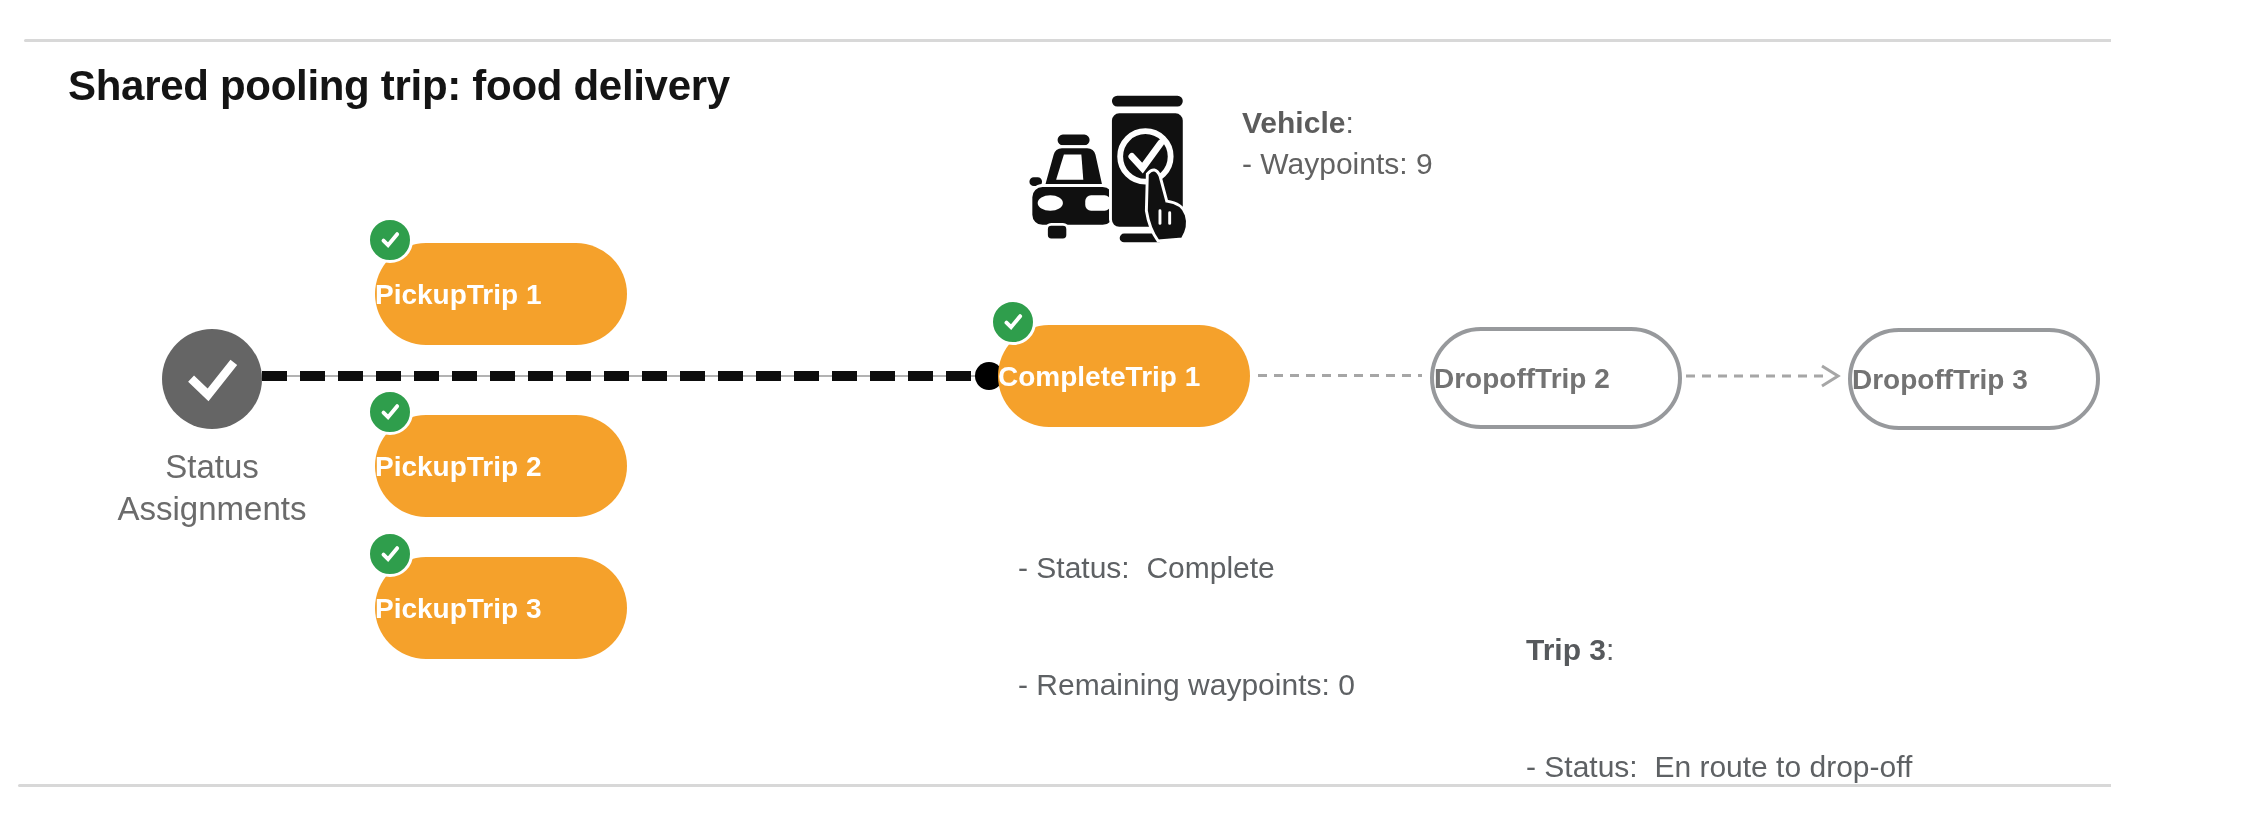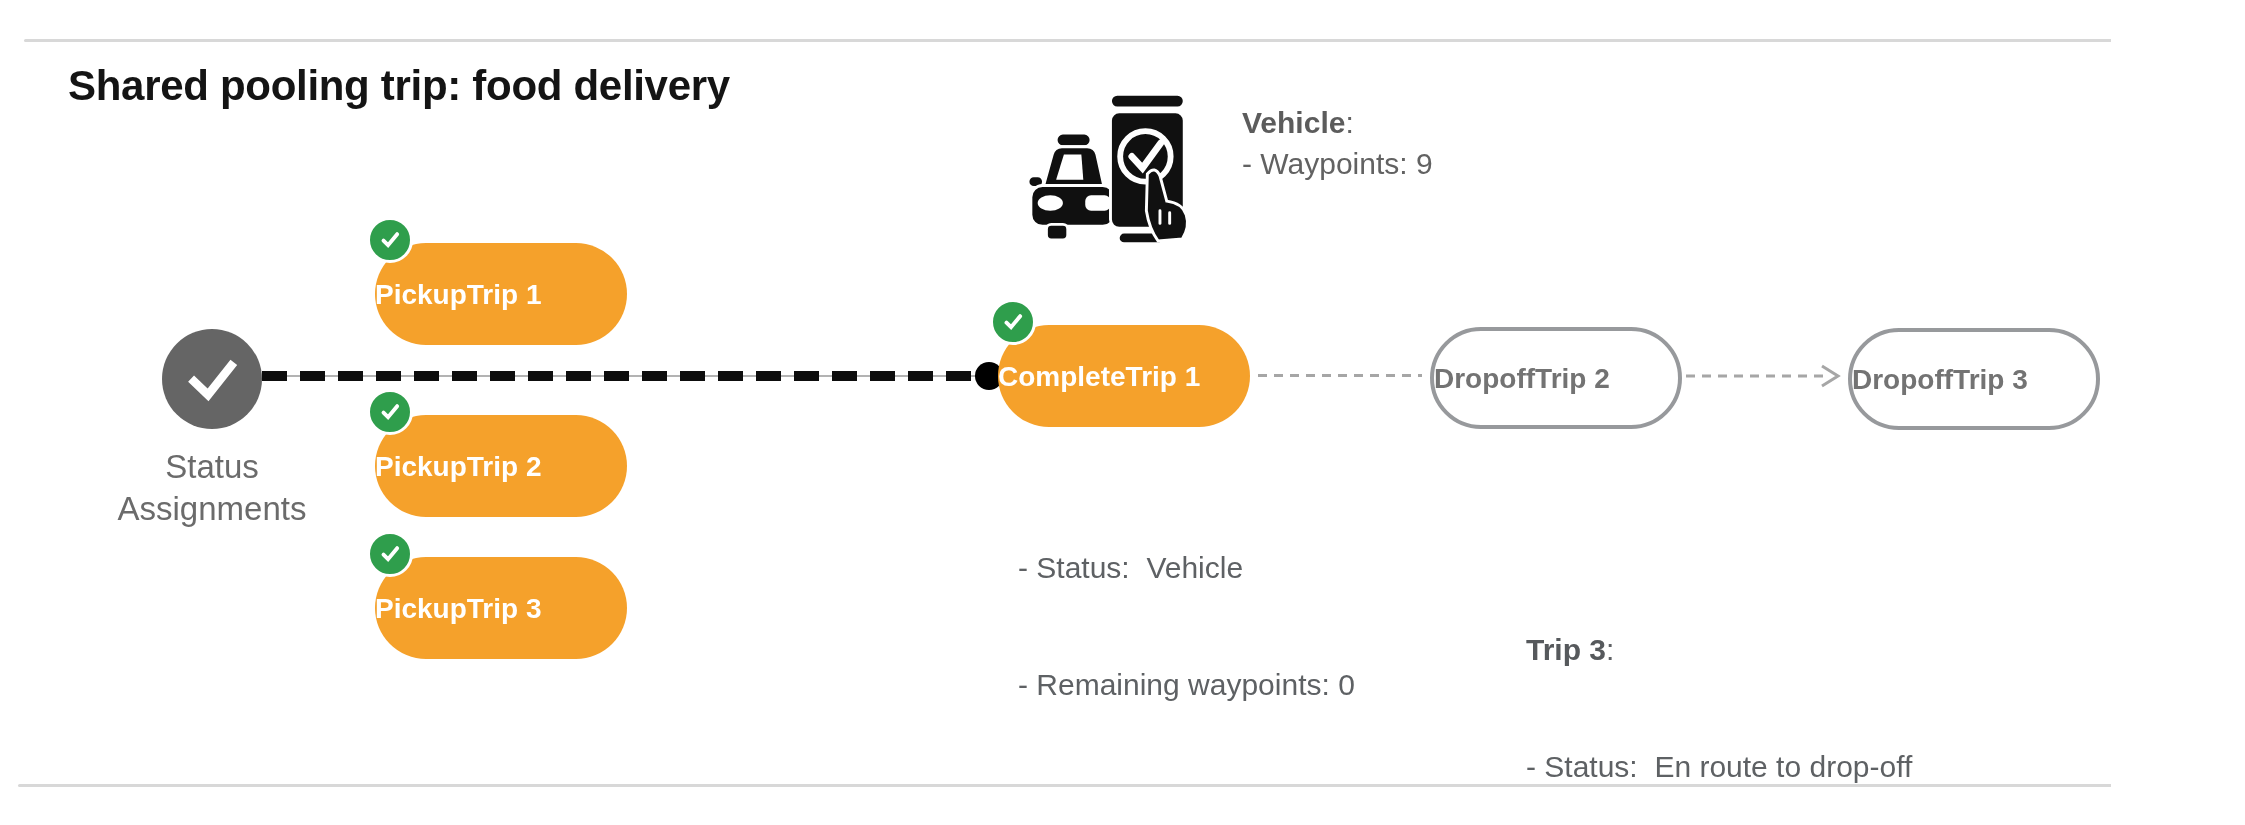--- a/index.html
+++ b/index.html
@@ -153,21 +153,21 @@
   <div class="pill pill-outline dropoff2">
     <span>Dropoff</span>
     <span>Trip 2</span>
   </div>
   <div class="pill pill-outline dropoff3">
     <span>Dropoff</span>
     <span>Trip 3</span>
   </div>
 
   <section class="status status-left">
-    <div>- Status:  Vehicle</div>
+    <div>- Status:  Complete</div>
     <div>- Remaining waypoints: 0</div>
     
     
     
   </section>
 
   <section class="status status-right">
     <div><b>Trip 3</b><span>:</span></div>
     <div>- Status:  En route to drop-off</div>
     

